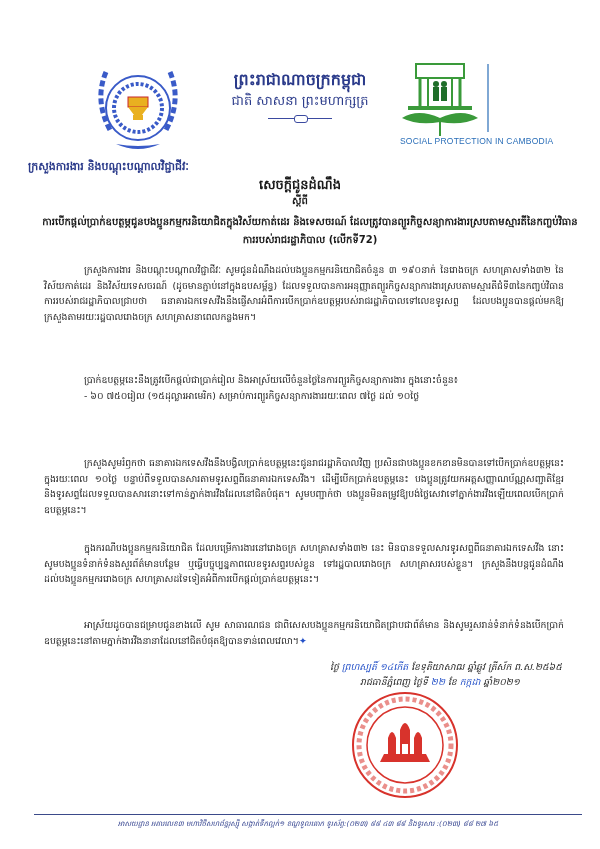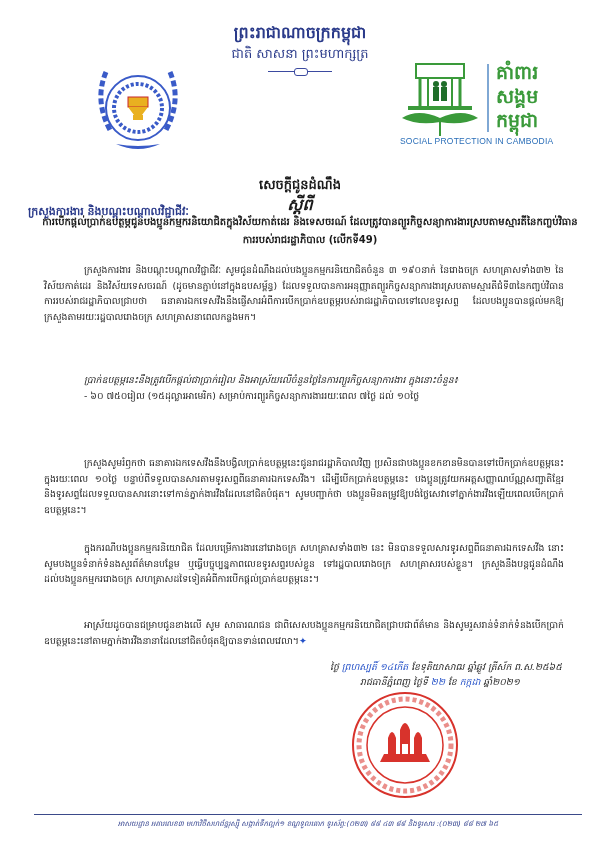--- a/index.html
+++ b/index.html
@@ -2,39 +2,39 @@
 <html><head>
 <meta charset="utf-8">
 <style>
   html, body { margin: 0; padding: 0; }
   body {
     width: 600px; height: 849px; background: #ffffff; position: relative; overflow: hidden;
     font-family: "DejaVu Sans", sans-serif; color: #1a1a1a;
   }
   .abs { position: absolute; }
   .kingdom { left: 200px; top: 22px; width: 200px; text-align: center; color: #2a3a8a; }
-  .kingdom .l1 { font-size: 16px; font-weight: bold; line-height: 22px; }
+  .kingdom .l1 { font-size: 16px; font-weight: bold; line-height: 22px; margin-top: 47px; }
   .kingdom .l2 { font-size: 13px; line-height: 20px; }
   .kingdom .orn { margin: 4px auto 0; width: 64px; height: 6px; position: relative; }
   .kingdom .orn::before { content: ""; position: absolute; left: 0; right: 0; top: 3px; border-top: 1px solid #3b4aa0; }
   .kingdom .orn::after { content: ""; position: absolute; left: 26px; top: 0; width: 12px; height: 6px; border: 1px solid #3b4aa0; border-radius: 3px; background: #fff; }
 
   .mol-logo { left: 88px; top: 60px; width: 100px; height: 100px; }
   .sp-logo { left: 398px; top: 60px; width: 180px; height: 95px; }
   .sp-caption { left: 400px; top: 136px; width: 178px; font-size: 8.5px; color: #2a6eb8; letter-spacing: 0.2px; font-family: "Liberation Sans", sans-serif; }
 
-  .ministry { left: 28px; top: 159px; font-size: 11px; font-weight: bold; color: #2a3a8a; margin-top: 45px; }
+  .ministry { left: 28px; top: 159px; font-size: 11px; font-weight: bold; color: #2a3a8a; }
   .title { left: 0; width: 600px; text-align: center; font-weight: bold; }
   .t1 { top: 176px; font-size: 13px; }
-  .t2 { top: 194px; font-size: 16px; font-style: italic; }
+  .t2 { top: 194px; font-size: 10px; }
   .t3 { top: 213px; font-size: 10px; line-height: 18px; left: 40px; width: 540px; }
 
   .body-text { left: 44px; width: 520px; font-size: 9.3px; line-height: 15.5px; text-align: justify; color: #1c1c1c; }
   .para1 { top: 262px; }
-  .para2 { top: 372px; font-style: italic; }
+  .para2 { top: 372px; }
   .para3 { top: 455px; }
   .para4 { top: 540px; }
   .para5 { top: 617px; }
   .indent { text-indent: 40px; }
   .bullets { top: 390px; left: 84px; width: 480px; font-size: 9.3px; line-height: 16px; list-style: none; padding: 0; margin: 0; }
   .bullets li::before { content: "- "; }
 
   .date1 { left: 330px; top: 661px; width: 240px; font-size: 9.3px; font-style: italic; color: #1c1c1c; }
   .date2 { left: 360px; top: 676px; width: 210px; font-size: 9.3px; font-style: italic; color: #1c1c1c; }
   .hand { color: #2350c8; font-style: italic; }
@@ -76,33 +76,28 @@
     <line x1="62" y1="18" x2="62" y2="46" stroke="#3a9a3a" stroke-width="3"></line>
     <circle cx="38" cy="24" r="3" fill="#1f6e2a"></circle>
     <circle cx="46" cy="24" r="3" fill="#1f6e2a"></circle>
     <rect x="35" y="27" width="6" height="14" fill="#1f6e2a"></rect>
     <rect x="43" y="27" width="6" height="14" fill="#1f6e2a"></rect>
     <rect x="10" y="46" width="64" height="4" fill="#3a9a3a"></rect>
     <path d="M4 58 Q20 48 42 58 Q64 48 80 58 Q64 66 42 62 Q20 66 4 58 Z" fill="#3a9a3a"></path>
     <line x1="42" y1="58" x2="42" y2="76" stroke="#3a9a3a" stroke-width="2"></line>
     <line x1="90" y1="4" x2="90" y2="72" stroke="#2a6eb8" stroke-width="1.2"></line>
   </svg>
-  <div class="abs" style="left:98px; top:0; width:82px; color:#3a9a3a; font-weight:bold; font-size:19px; line-height:24px;">
-    <div>គាំពារ</div>
-    <div>សង្គម</div>
-    <div>កម្ពុជា</div>
-  </div>
 </div>
 <div class="abs sp-caption">SOCIAL PROTECTION IN CAMBODIA</div>
 
 <div class="abs ministry">ក្រសួងការងារ និងបណ្តុះបណ្តាលវិជ្ជាជីវៈ</div>
 
 <div class="abs title t1">សេចក្តីជូនដំណឹង</div>
 <div class="abs title t2">ស្តីពី</div>
-<div class="abs title t3">ការបើកផ្តល់ប្រាក់ឧបត្ថម្ភជូនបងប្អូនកម្មករនិយោជិតក្នុងវិស័យកាត់ដេរ និងទេសចរណ៍ ដែលត្រូវបានព្យួរកិច្ចសន្យាការងារស្របតាមស្មារតីនៃកញ្ចប់វិធានការរបស់រាជរដ្ឋាភិបាល (លើកទី49)</div>
+<div class="abs title t3">ការបើកផ្តល់ប្រាក់ឧបត្ថម្ភជូនបងប្អូនកម្មករនិយោជិតក្នុងវិស័យកាត់ដេរ និងទេសចរណ៍ ដែលត្រូវបានព្យួរកិច្ចសន្យាការងារស្របតាមស្មារតីនៃកញ្ចប់វិធានការរបស់រាជរដ្ឋាភិបាល (លើកទី72)</div>
 
 <div class="abs body-text para1 indent">ក្រសួងការងារ និងបណ្តុះបណ្តាលវិជ្ជាជីវៈ សូមជូនដំណឹងដល់បងប្អូនកម្មករនិយោជិតចំនួន ៣ ១៩០នាក់ នៃរោងចក្រ សហគ្រាសទាំង៣២ នៃវិស័យកាត់ដេរ និងវិស័យទេសចរណ៍ (ដូចមានភ្ជាប់នៅក្នុងឧបសម្ព័ន្ធ) ដែលទទួលបានការអនុញ្ញាតព្យួរកិច្ចសន្យាការងារស្របតាមស្មារតីជំទី៣នៃកញ្ចប់វិធានការរបស់រាជរដ្ឋាភិបាលជ្រាបថា ធនាគារឯកទេសវីងនឹងផ្ញើសារអំពីការបើកប្រាក់ឧបត្ថម្ភរបស់រាជរដ្ឋាភិបាលទៅលេខទូរសព្ទ ដែលបងប្អូនបានផ្តល់មកឱ្យក្រសួងតាមរយៈរដ្ឋបាលរោងចក្រ សហគ្រាសនាពេលកន្លងមក។</div>
 <div class="abs body-text para2 indent">ប្រាក់ឧបត្ថម្ភនេះនឹងត្រូវបើកផ្តល់ជាប្រាក់រៀល និងអាស្រ័យលើចំនួនថ្ងៃនៃការព្យួរកិច្ចសន្យាការងារ ក្នុងនោះចំនួន៖</div>
 <ul class="abs bullets" style="top:388px;">
   <li>៦០ ៧៥០រៀល (១៥ដុល្លារអាមេរិក) សម្រាប់ការព្យួរកិច្ចសន្យាការងាររយៈពេល ៧ថ្ងៃ ដល់ ១០ថ្ងៃ</li>
 </ul>
 <div class="abs body-text para3 indent">ក្រសួងសូមរំឭកថា ធនាគារឯកទេសវីងនឹងបង្វិលប្រាក់ឧបត្ថម្ភនេះជូនរាជរដ្ឋាភិបាលវិញ ប្រសិនជាបងប្អូនខកខានមិនបានទៅបើកប្រាក់ឧបត្ថម្ភនេះ ក្នុងរយៈពេល ១០ថ្ងៃ បន្ទាប់ពីទទួលបានសារតាមទូរសព្ទពីធនាគារឯកទេសវីង។ ដើម្បីបើកប្រាក់ឧបត្ថម្ភនេះ បងប្អូនត្រូវយកអត្តសញ្ញាណប័ណ្ណសញ្ជាតិខ្មែរ និងទូរសព្ទដែលទទួលបានសារនោះទៅកាន់ភ្នាក់ងារវីងដែលនៅជិតបំផុត។ សូមបញ្ជាក់ថា បងប្អូនមិនតម្រូវឱ្យបង់ថ្លៃសេវាទៅភ្នាក់ងារវីងឡើយពេលបើកប្រាក់ឧបត្ថម្ភនេះ។</div>
 <div class="abs body-text para4 indent">ក្នុងករណីបងប្អូនកម្មករនិយោជិត ដែលបម្រើការងារនៅរោងចក្រ សហគ្រាសទាំង៣២ នេះ មិនបានទទួលសារទូរសព្ទពីធនាគារឯកទេសវីង នោះសូមបងប្អូនទំនាក់ទំនងសួរព័ត៌មានបន្ថែម ឬធ្វើបច្ចុប្បន្នភាពលេខទូរសព្ទរបស់ខ្លួន ទៅរដ្ឋបាលរោងចក្រ សហគ្រាសរបស់ខ្លួន។ ក្រសួងនឹងបន្តជូនដំណឹងដល់បងប្អូនកម្មកររោងចក្រ សហគ្រាសដទៃទៀតអំពីការបើកផ្តល់ប្រាក់ឧបត្ថម្ភនេះ។</div>
 <div class="abs body-text para5 indent">
   <span>អាស្រ័យដូចបានជម្រាបជូនខាងលើ សូម សាធារណជន ជាពិសេសបងប្អូនកម្មករនិយោជិតជ្រាបជាព័ត៌មាន និងសូមរួសរាន់ទំនាក់ទំនងបើកប្រាក់ឧបត្ថម្ភនេះនៅតាមភ្នាក់ងារវីងនានាដែលនៅជិតបំផុតឱ្យបានទាន់ពេលវេលា។</span><span class="star">✦</span>

